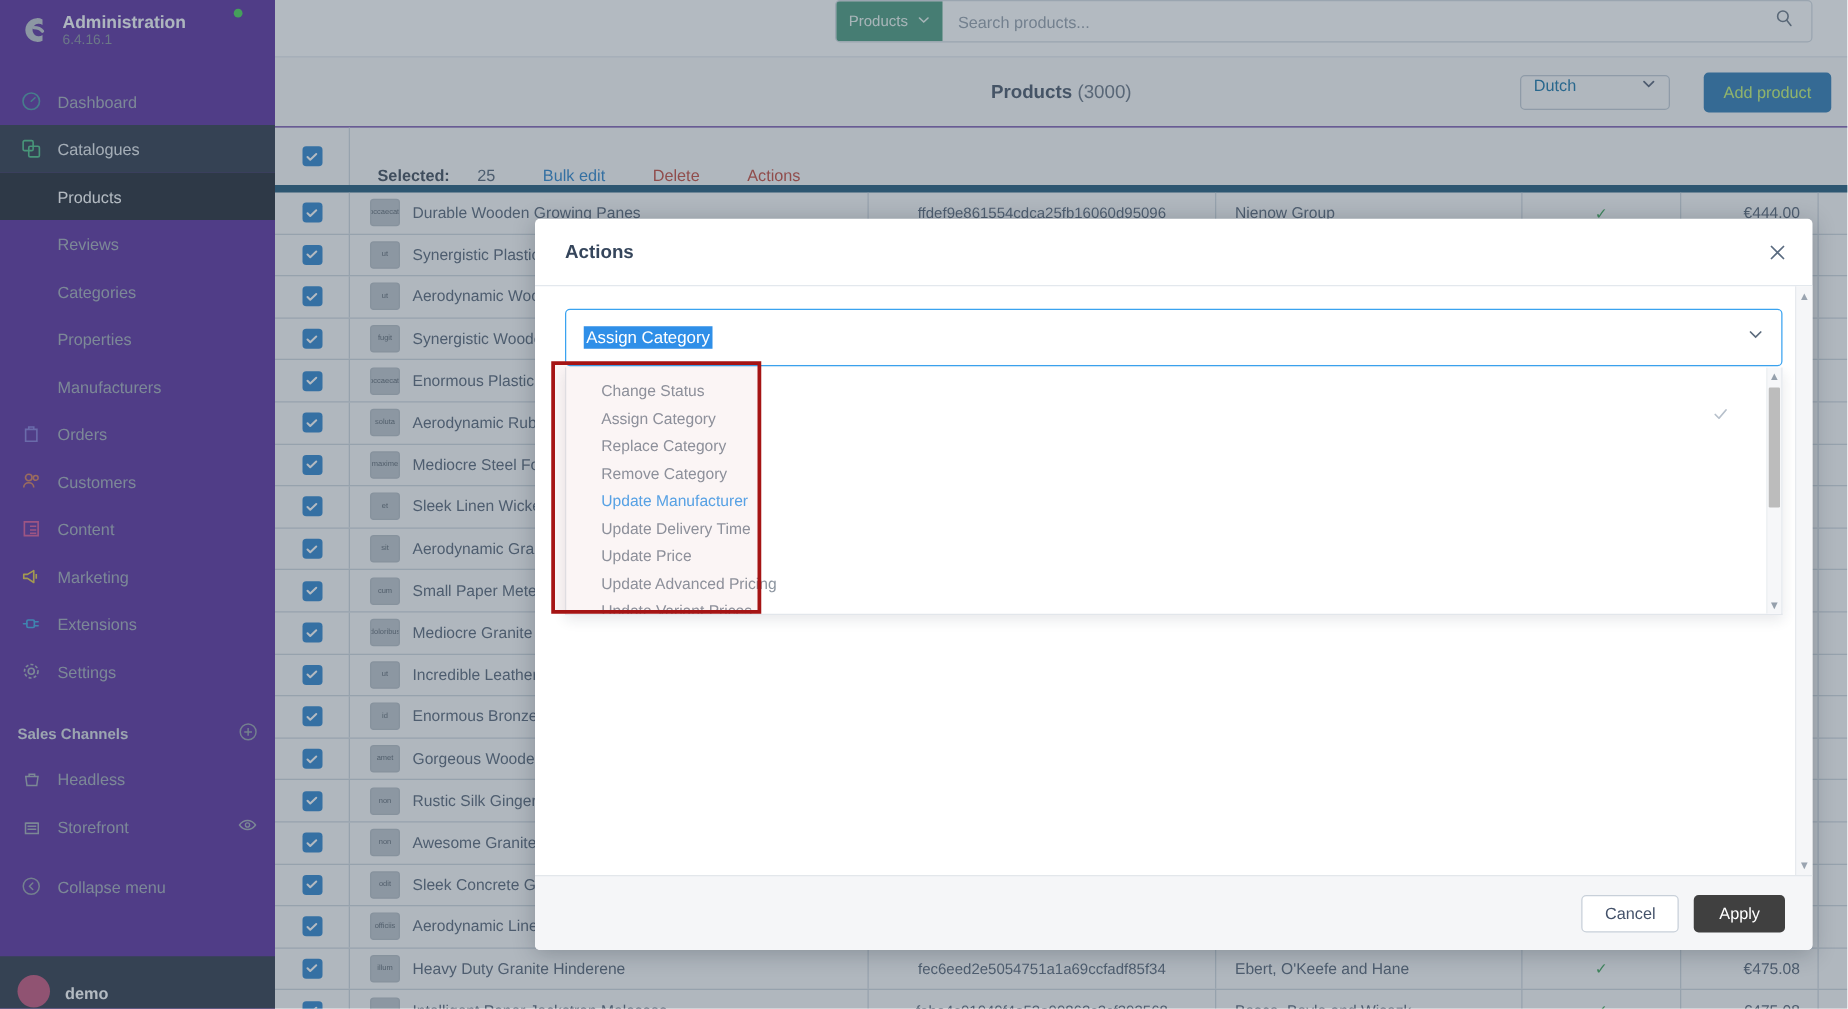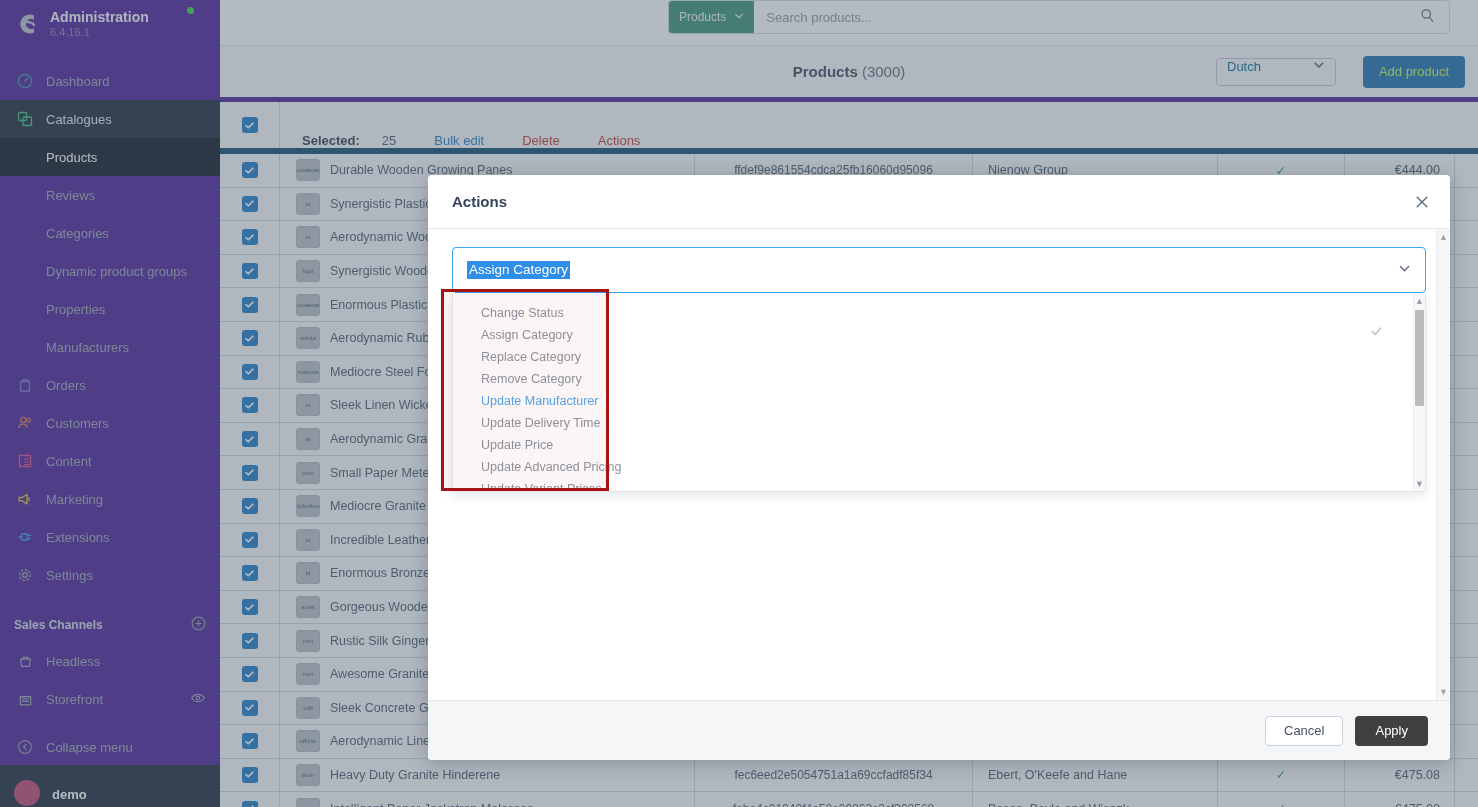--- a/index.html
+++ b/index.html
@@ -124,21 +124,21 @@
     font-family: "Liberation Sans", sans-serif;
     background: transparent;
   }
   .search-input::placeholder { color: #8b96a3; }
   .search-ic { padding: 0 14px; color: #5d6b7a; cursor: pointer; }
 
   .pagehead {
     position: absolute; left: 0; top: 46px;
     width: 1258px; height: 56px;
     display: flex; align-items: center;
-    border-bottom: 5px solid #4c1d95;
+    border-bottom: 1px solid #4c1d95;
   }
   .pagehead .title {
     position: absolute; left: 50%; transform: translateX(-50%);
     font-size: 15px; color: #38465a;
   }
   .pagehead .title b { font-weight: bold; }
   .pagehead .title span { color: #5b6878; }
   .lang-select {
     position: absolute; right: 142px;
     width: 120px; height: 28px;
@@ -357,23 +357,20 @@
   </div>
 
   <div class="sb-sub selected">
     <span class="lbl">Products</span>
   </div>
   <div class="sb-sub">
     <span class="lbl">Reviews</span>
   </div>
   <div class="sb-sub">
     <span class="lbl">Categories</span>
-  </div>
-  <div class="sb-sub">
-    <span class="lbl">Dynamic product groups</span>
   </div>
   <div class="sb-sub">
     <span class="lbl">Properties</span>
   </div>
   <div class="sb-sub">
     <span class="lbl">Manufacturers</span>
   </div>
 
   <div class="sb-item">
     <span class="ic">

